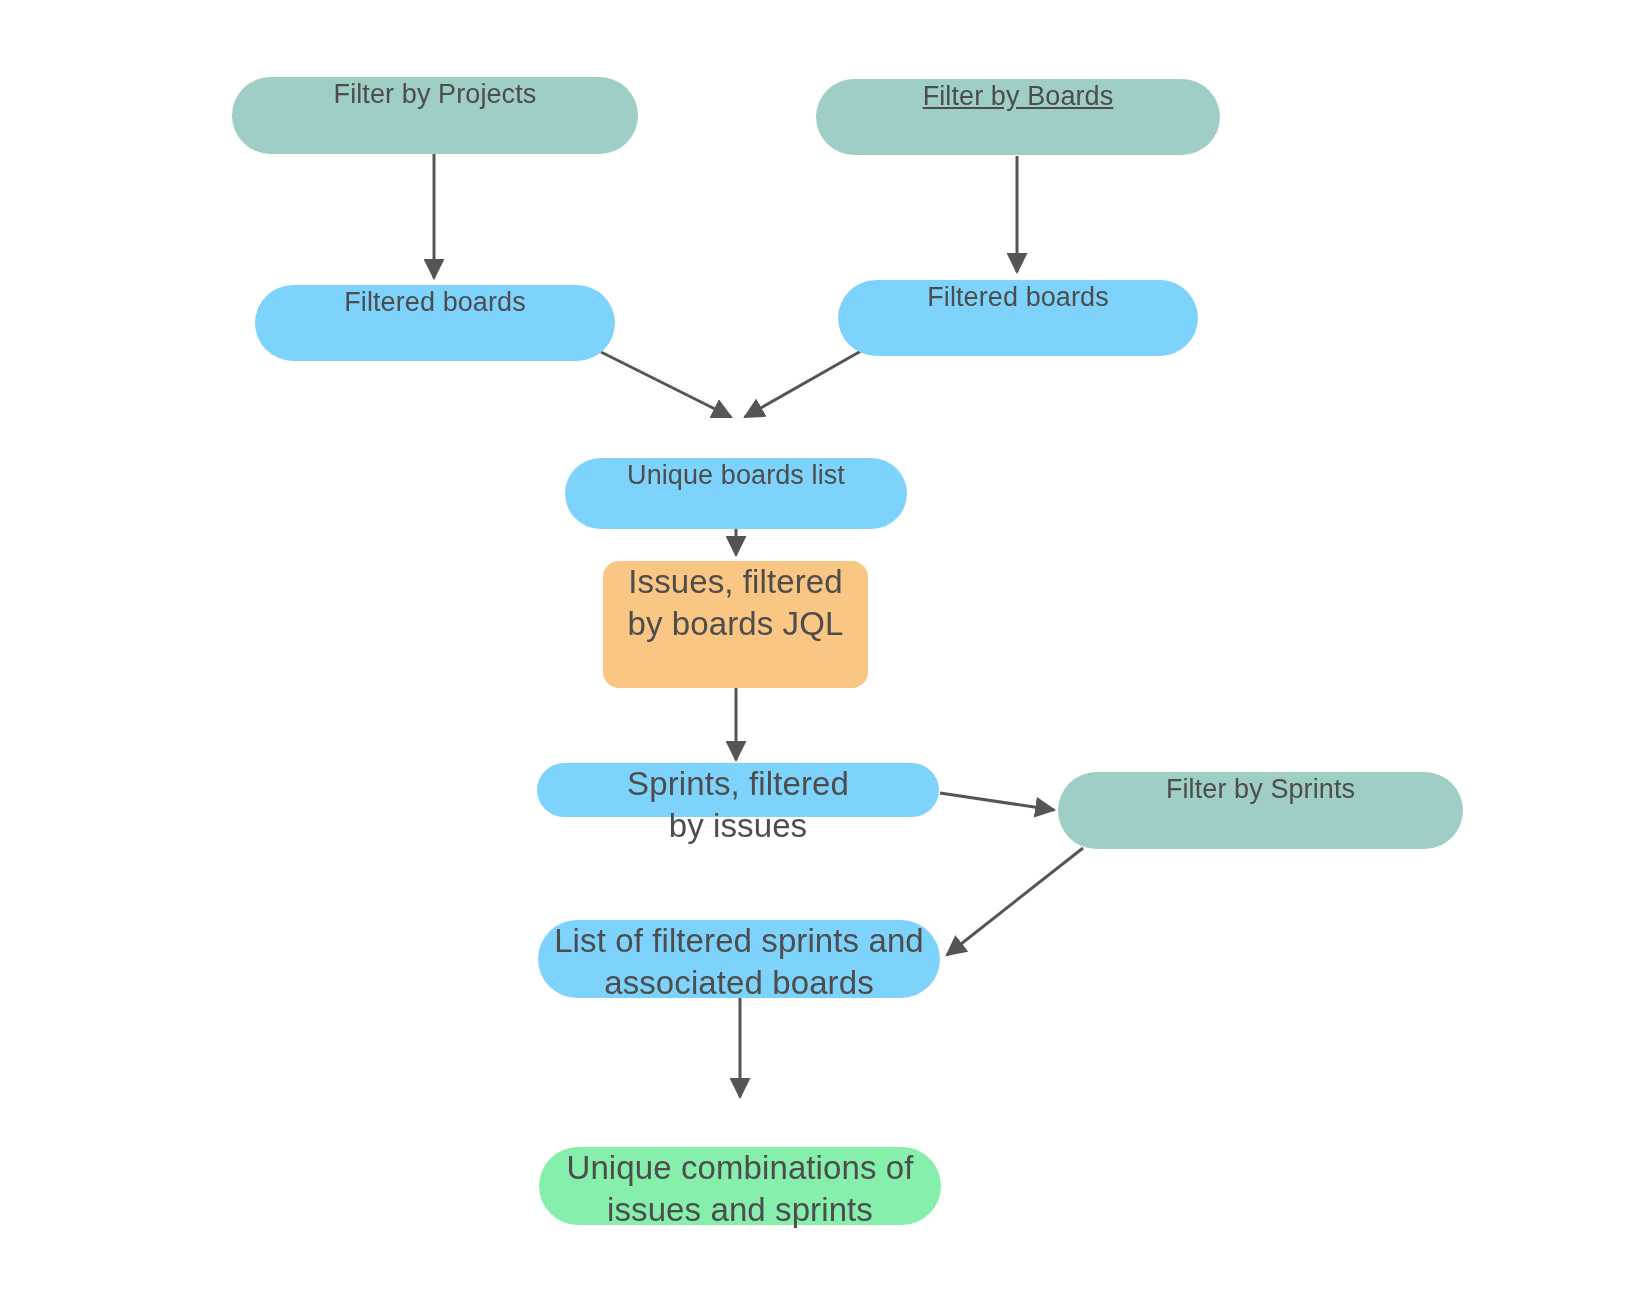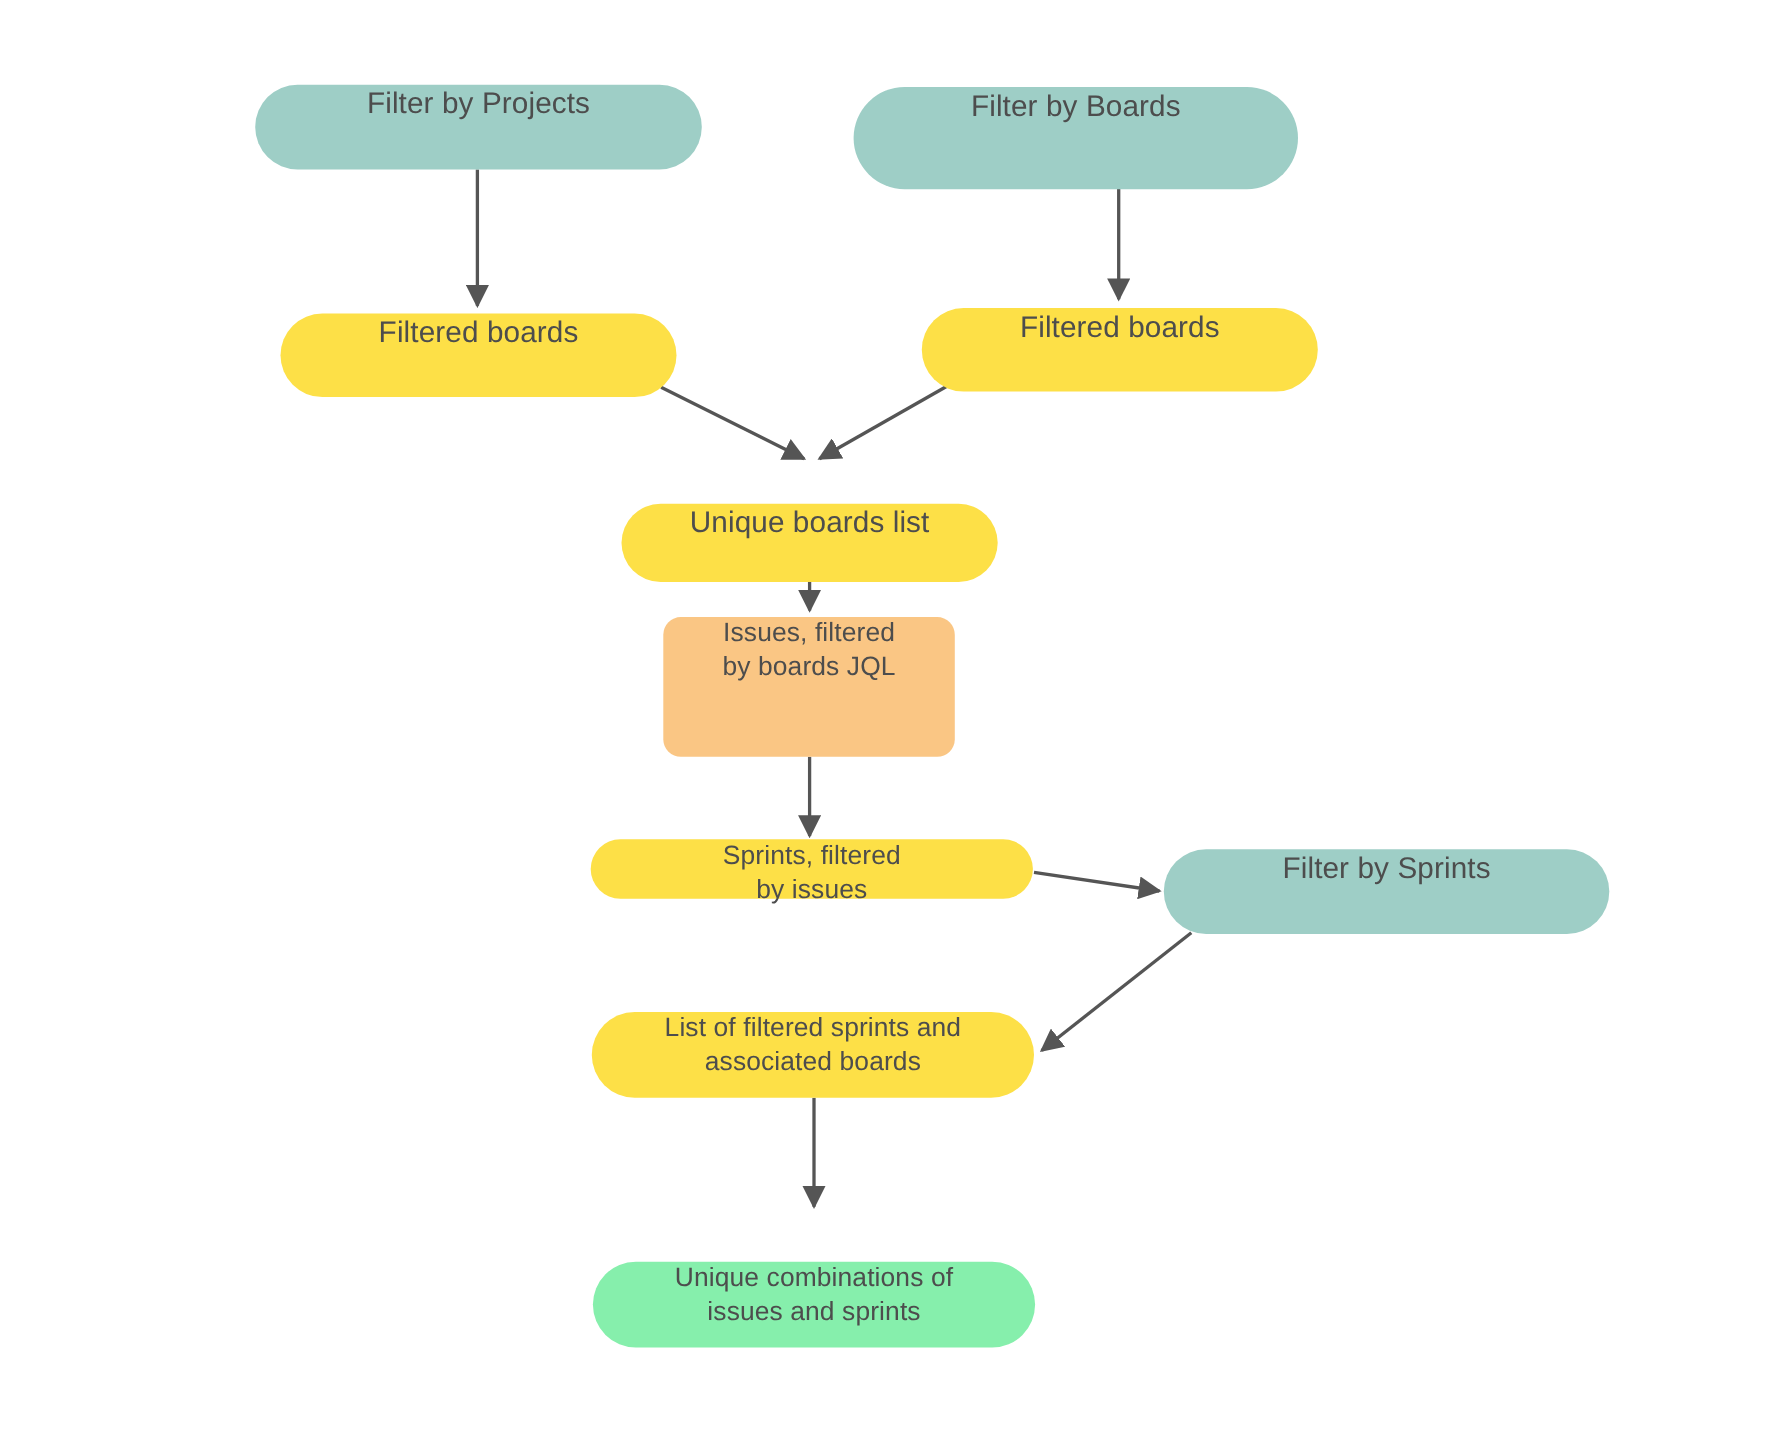--- a/index.html
+++ b/index.html
@@ -43,26 +43,26 @@
   .node .node-label {
     display: block;
     width: 100%;
     white-space: pre-line;
   }
   
   .pill      { border-radius: 999px; }
   .rounded   { border-radius: 16px; }
   
   .c-teal    { background: #9ecec6; }
-  .c-grey    { background: #fde047; }
+  .c-grey    { background: #7dd3fc; }
   .c-orange  { background: #fac684; }
   .c-green   { background: #86efac; margin-top: 43px; }
 
   .fs-lg { font-size: 27px; }
-  .fs-md { font-size: 24px; }
+  .fs-md { font-size: 33px; }
 </style>
 </head>
 <body>
 
 <div id="canvas">
 
   <svg id="edges" viewBox="0 0 1628 1308" width="1628" height="1308" xmlns="http://www.w3.org/2000/svg">
     <defs>
       <marker id="arrow" viewBox="0 0 10 10" refX="9" refY="5" markerWidth="7" markerHeight="7" orient="auto-start-reverse">
         <path d="M 0 0 L 10 5 L 0 10 z" fill="#555555"></path>
@@ -85,21 +85,21 @@
 
     <line x1="1083" y1="848" x2="947" y2="955" stroke="#555555" stroke-width="3" marker-end="url(#arrow)"></line>
 
     <line x1="740" y1="998" x2="740" y2="1097" stroke="#555555" stroke-width="3" marker-end="url(#arrow)"></line>
   </svg>
 
   <div class="node pill c-teal fs-lg" style="left:232px; top:77px; width:406px; height:77px;">
     <span class="node-label">Filter by Projects</span>
   </div>
 
-  <div class="node pill c-teal fs-lg" style="left:776px; top:79px; width:404px; height:93px;">
+  <div class="node pill c-teal fs-lg" style="left:816px; top:79px; width:404px; height:76px;text-decoration:underline;">
     <span class="node-label">Filter by Boards</span>
   </div>
 
   <div class="node pill c-grey fs-lg" style="left:255px; top:285px; width:360px; height:76px;">
     <span class="node-label">Filtered boards</span>
   </div>
 
   <div class="node pill c-grey fs-lg" style="left:838px; top:280px; width:360px; height:76px;">
     <span class="node-label">Filtered boards</span>
   </div>

